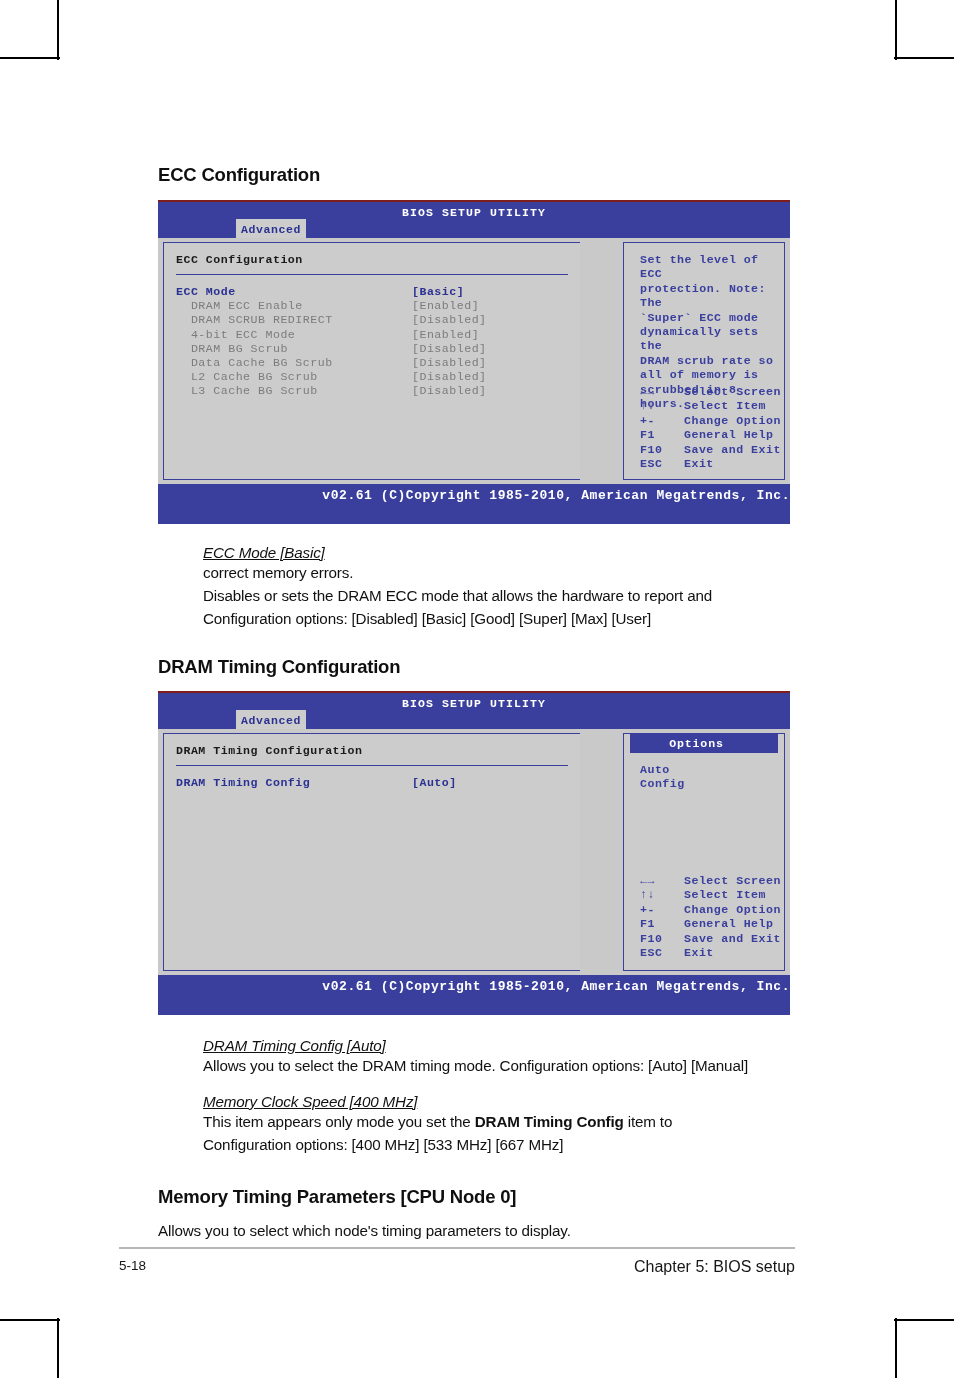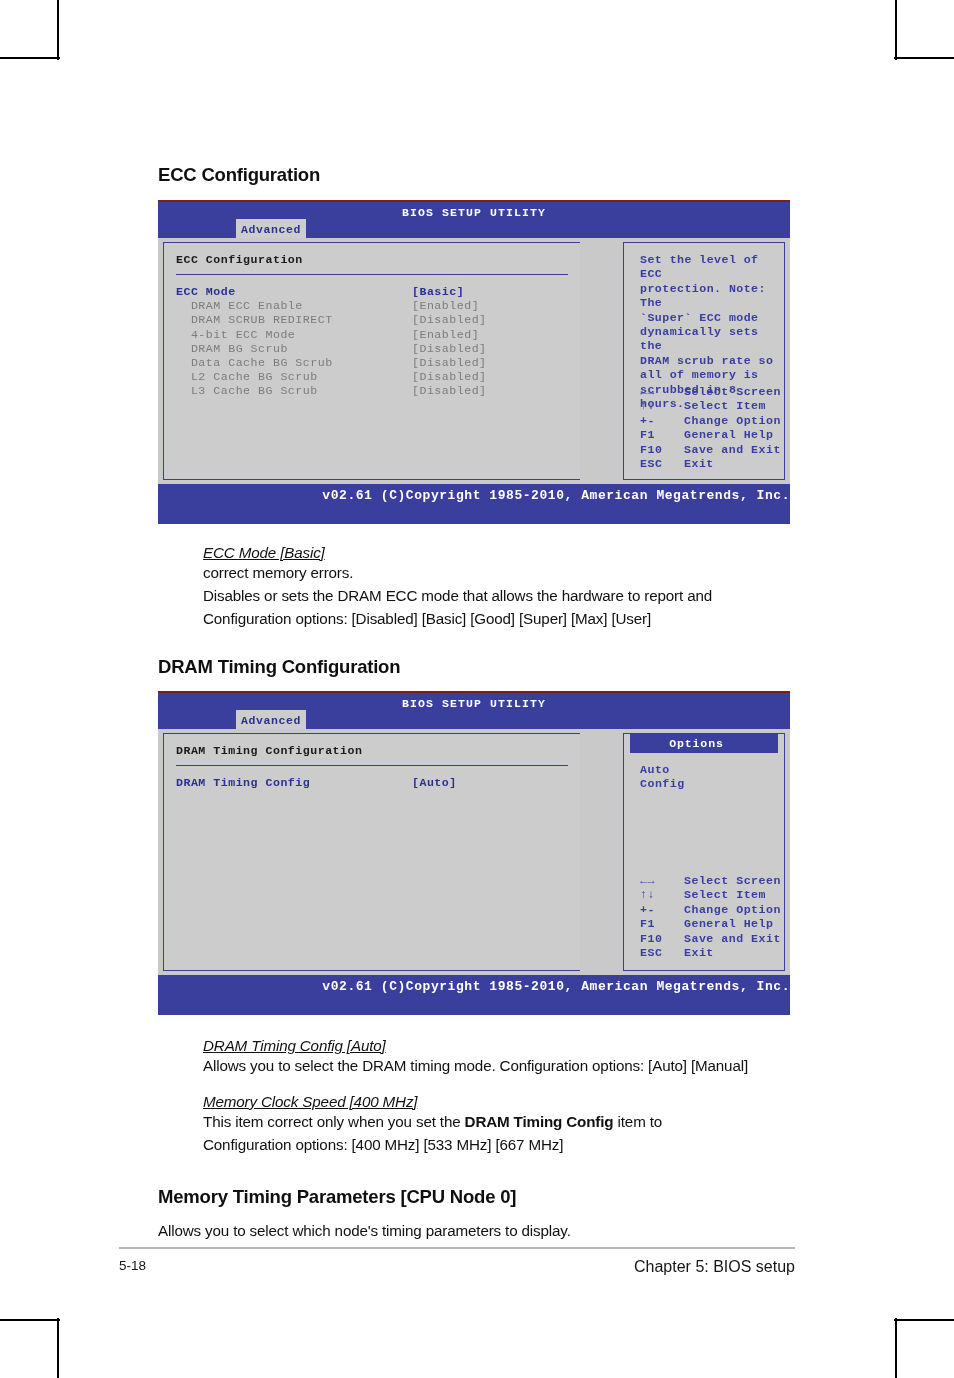--- a/index.html
+++ b/index.html
@@ -403,21 +403,21 @@
     <div class="bios-footer">v02.61 (C)Copyright 1985-2010, American Megatrends, Inc.</div>
   </div>
 
   <div class="indent" style="margin-top:22px;">
     <div class="item-title">DRAM Timing Config [Auto]</div>
     <div class="body-text">Allows you to select the DRAM timing mode. Configuration options: [Auto] [Manual]</div>
   </div>
 
   <div class="indent" style="margin-top:16px;">
     <div class="item-title">Memory Clock Speed [400 MHz]</div>
-    <div class="body-text"><span>This item correct only when you set the </span><span class="bold">DRAM Timing Config</span><span> item to</span></div>
+    <div class="body-text"><span>This item appears only mode you set the </span><span class="bold">DRAM Timing Config</span><span> item to</span></div>
     <div class="body-text">Configuration options: [400 MHz] [533 MHz] [667 MHz]</div>
   </div>
 
   <h2 class="section-heading" style="margin-top:30px;">Memory Timing Parameters [CPU Node 0]</h2>
   <div class="body-text" style="margin-top:11px;">Allows you to select which node's timing parameters to display.</div>
 
 </div>
 
 <div class="foot-rule"></div>
 <div class="foot-left">5-18</div>

